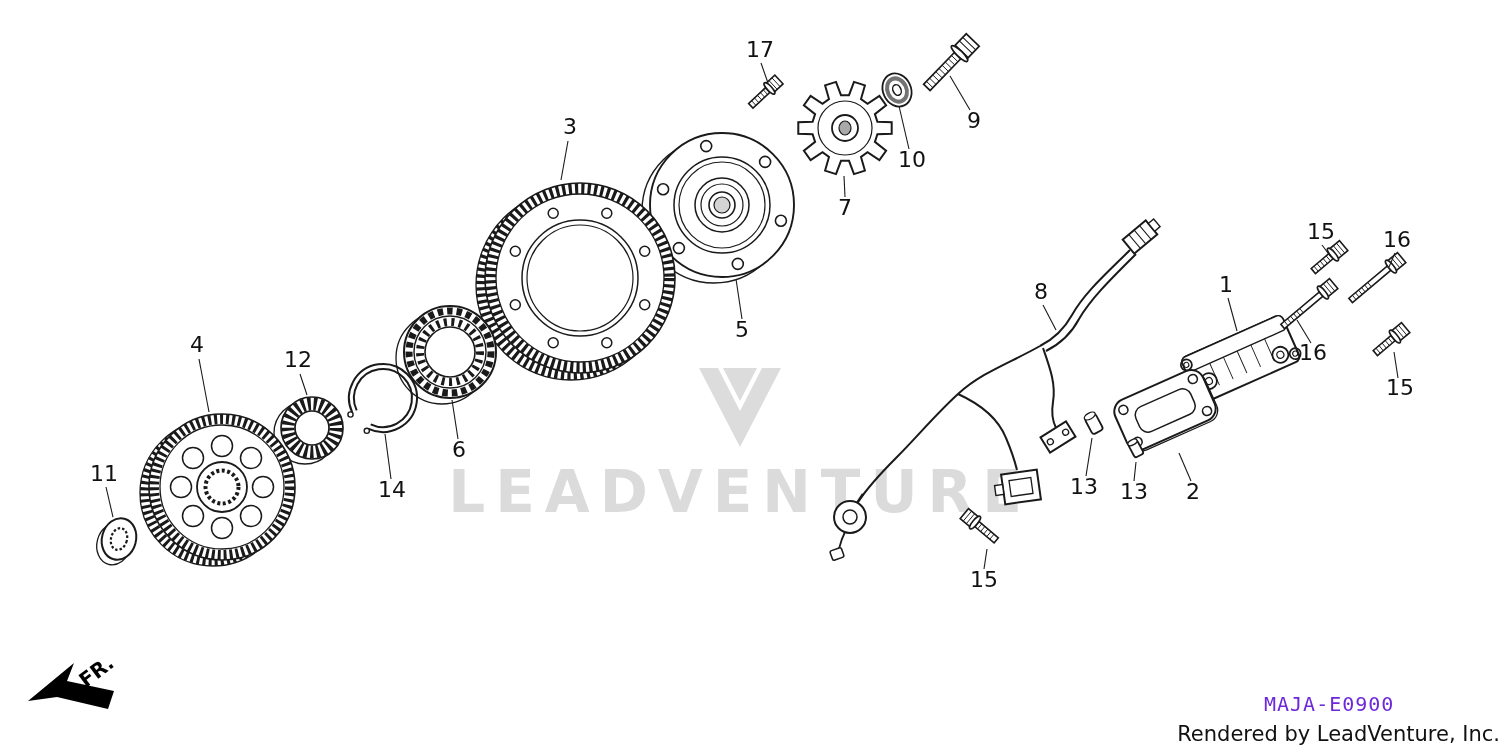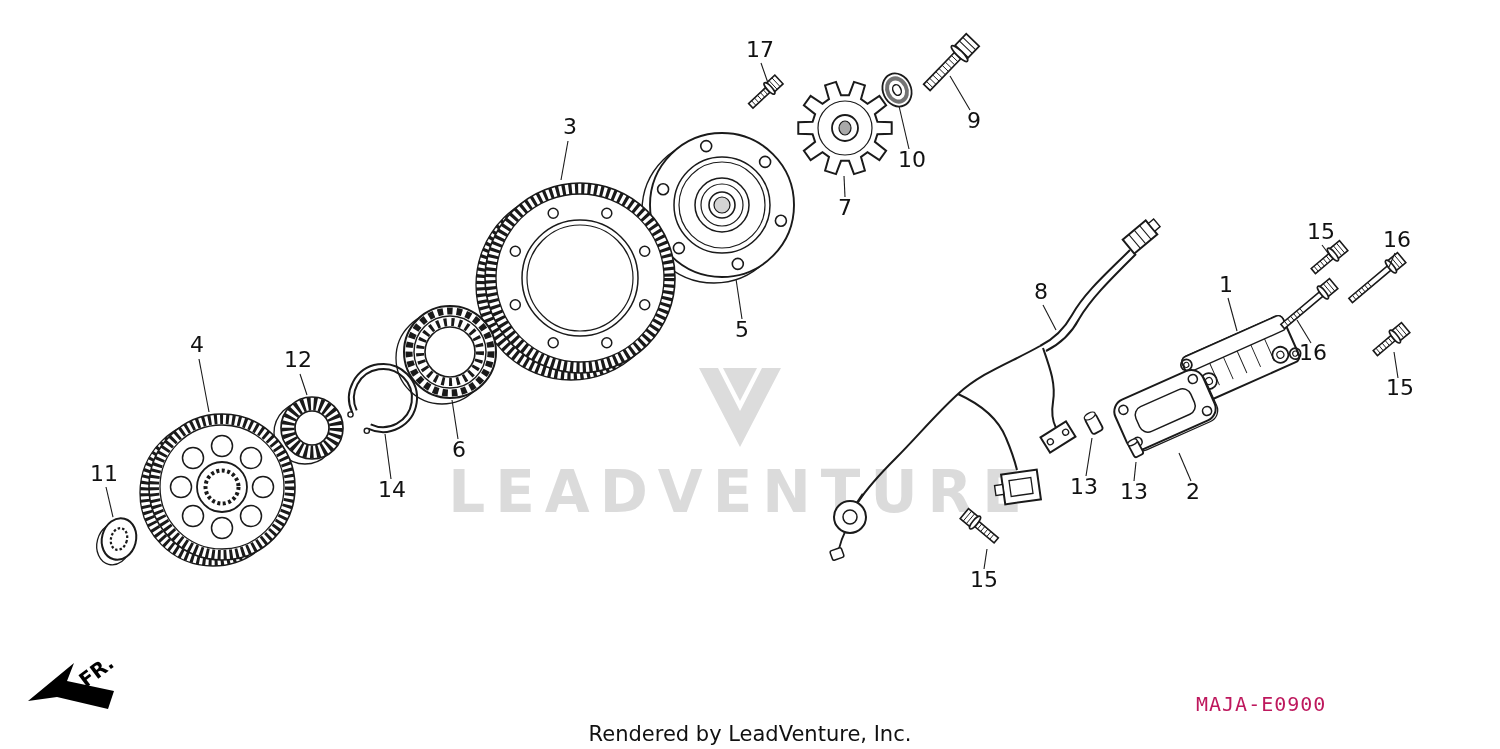--- a/index.html
+++ b/index.html
@@ -2,23 +2,23 @@
 <html><head>
 <meta charset="utf-8">
 <style>
   html,body{margin:0;padding:0;background:#e9e9e9;}
   .canvas{position:relative;width:1500px;height:749px;background:#fff;overflow:hidden;
           font-family:"Liberation Sans",sans-serif;}
   .diagram-svg{position:absolute;left:0;top:0;}
   .callout{font:22px "DejaVu Sans",sans-serif;}
   .wm-text{font:bold 58px "DejaVu Sans",sans-serif;letter-spacing:10px;opacity:.9;}
   .fr-label{font:bold 20px "DejaVu Sans",sans-serif;}
-  .footer-credit{position:absolute;left:0;right:0;bottom:3px;text-align:center;
+  .footer-credit{position:absolute;left:0;right:0;bottom:3px;text-align:right;
           font-size:21px;color:#111;font-family:"DejaVu Sans",sans-serif;}
-  .diagram-code{position:absolute;left:1196px;top:692px;color:#be185d;
+  .diagram-code{position:absolute;left:1264px;top:692px;color:#6d28d9;
           font:20px "DejaVu Sans Mono",monospace;letter-spacing:1px;}
 </style>
 </head>
 <body>
 
 <div class="canvas">
 
 <svg class="diagram-svg" width="1500" height="749" viewBox="0 0 1500 749">
 
   <g>

